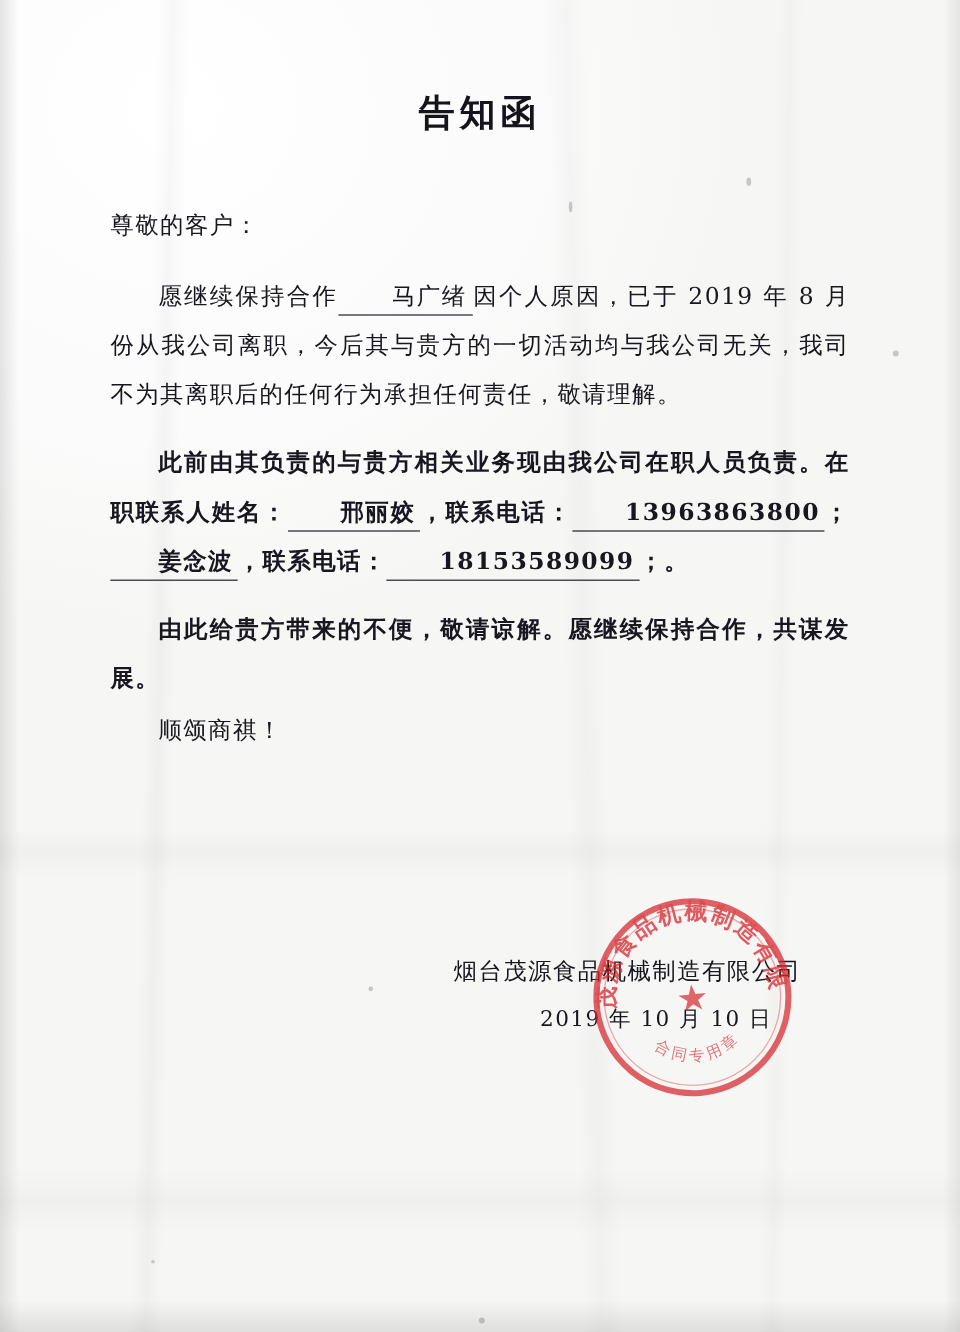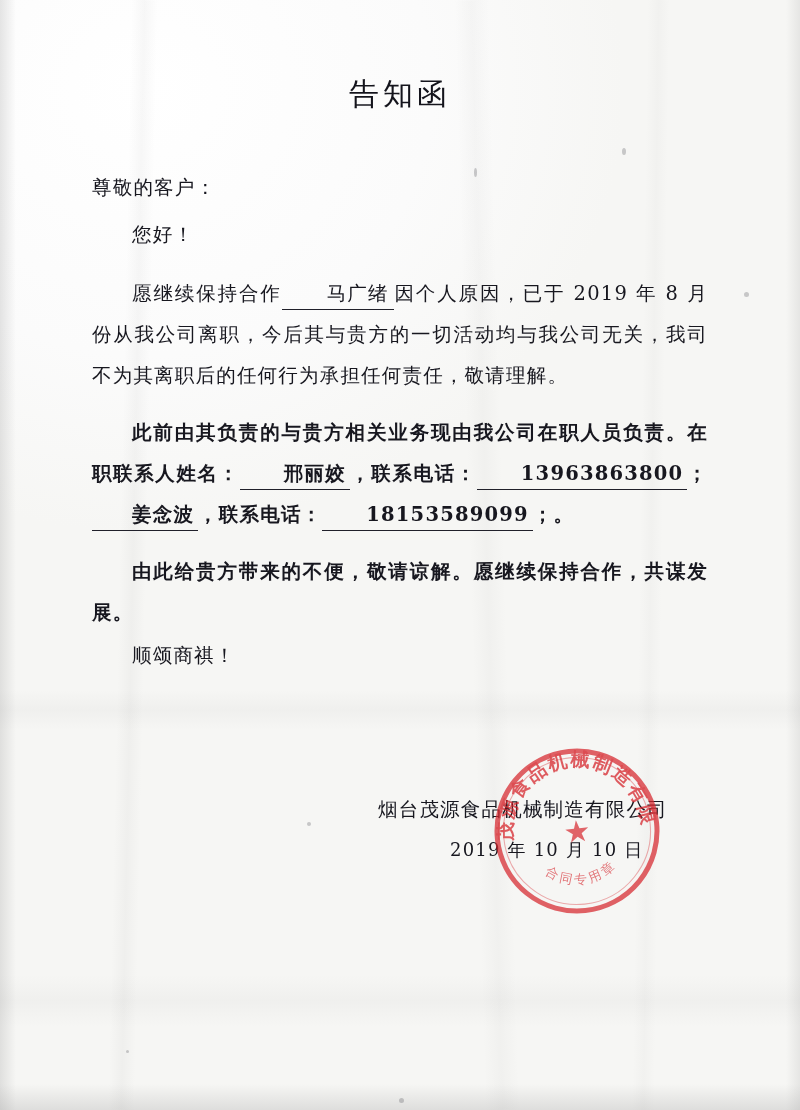--- a/index.html
+++ b/index.html
@@ -65,21 +65,21 @@
   
   .doc {
     position: absolute;
     left: 92px;
     top: 74px;
     width: 616px;
   }
   .title {
     text-align: center;
     font-family: "DejaVu Sans", sans-serif;
-    font-weight: normal;
+    font-weight: bold;
     font-size: 30px;
     letter-spacing: 4px;
     color: #14141c;
     margin: 0 0 52px 0;
   }
   .para {
     font-size: 19.5px;
     line-height: 41px;
     letter-spacing: 1.2px;
     color: #17171f;
@@ -162,21 +162,20 @@
   <div class="speck" style="left:307px;top:822px;width:4px;height:4px;"></div>
   <div class="speck" style="left:399px;top:1098px;width:5px;height:5px;"></div>
   <div class="speck" style="left:126px;top:1050px;width:3px;height:3px;"></div>
 
   <div class="doc">
 
     <h1 class="title">告知函</h1>
 
     <p class="para salutation">尊敬的客户：</p>
 
-    <p class="para greeting">您好！</p>
 
     <p class="para indent block-body"><span>愿继续保持合作</span><span class="blank w-name">马广绪</span><span>因个人原因，已于 2019 年 8 月份从我公司离职，今后其与贵方的一切活动均与我公司无关，我司不为其离职后的任何行为承担任何责任，敬请理解。</span></p>
 
     <p class="para indent line-gap"><span>此前由其负责的与贵方相关业务现由我公司在职人员负责。在职联系人姓名：</span><span class="blank w-name2">邢丽姣</span><span>，联系电话：</span><span class="blank w-phone">13963863800</span><span>；</span><span class="blank w-name3">姜念波</span><span>，联系电话：</span><span class="blank w-phone2">18153589099</span><span>；</span><span>。</span></p>
 
     <p class="para indent line-gap">由此给贵方带来的不便，敬请谅解。愿继续保持合作，共谋发展。</p>
 
 
     <p class="para indent">顺颂商祺！</p>
 

